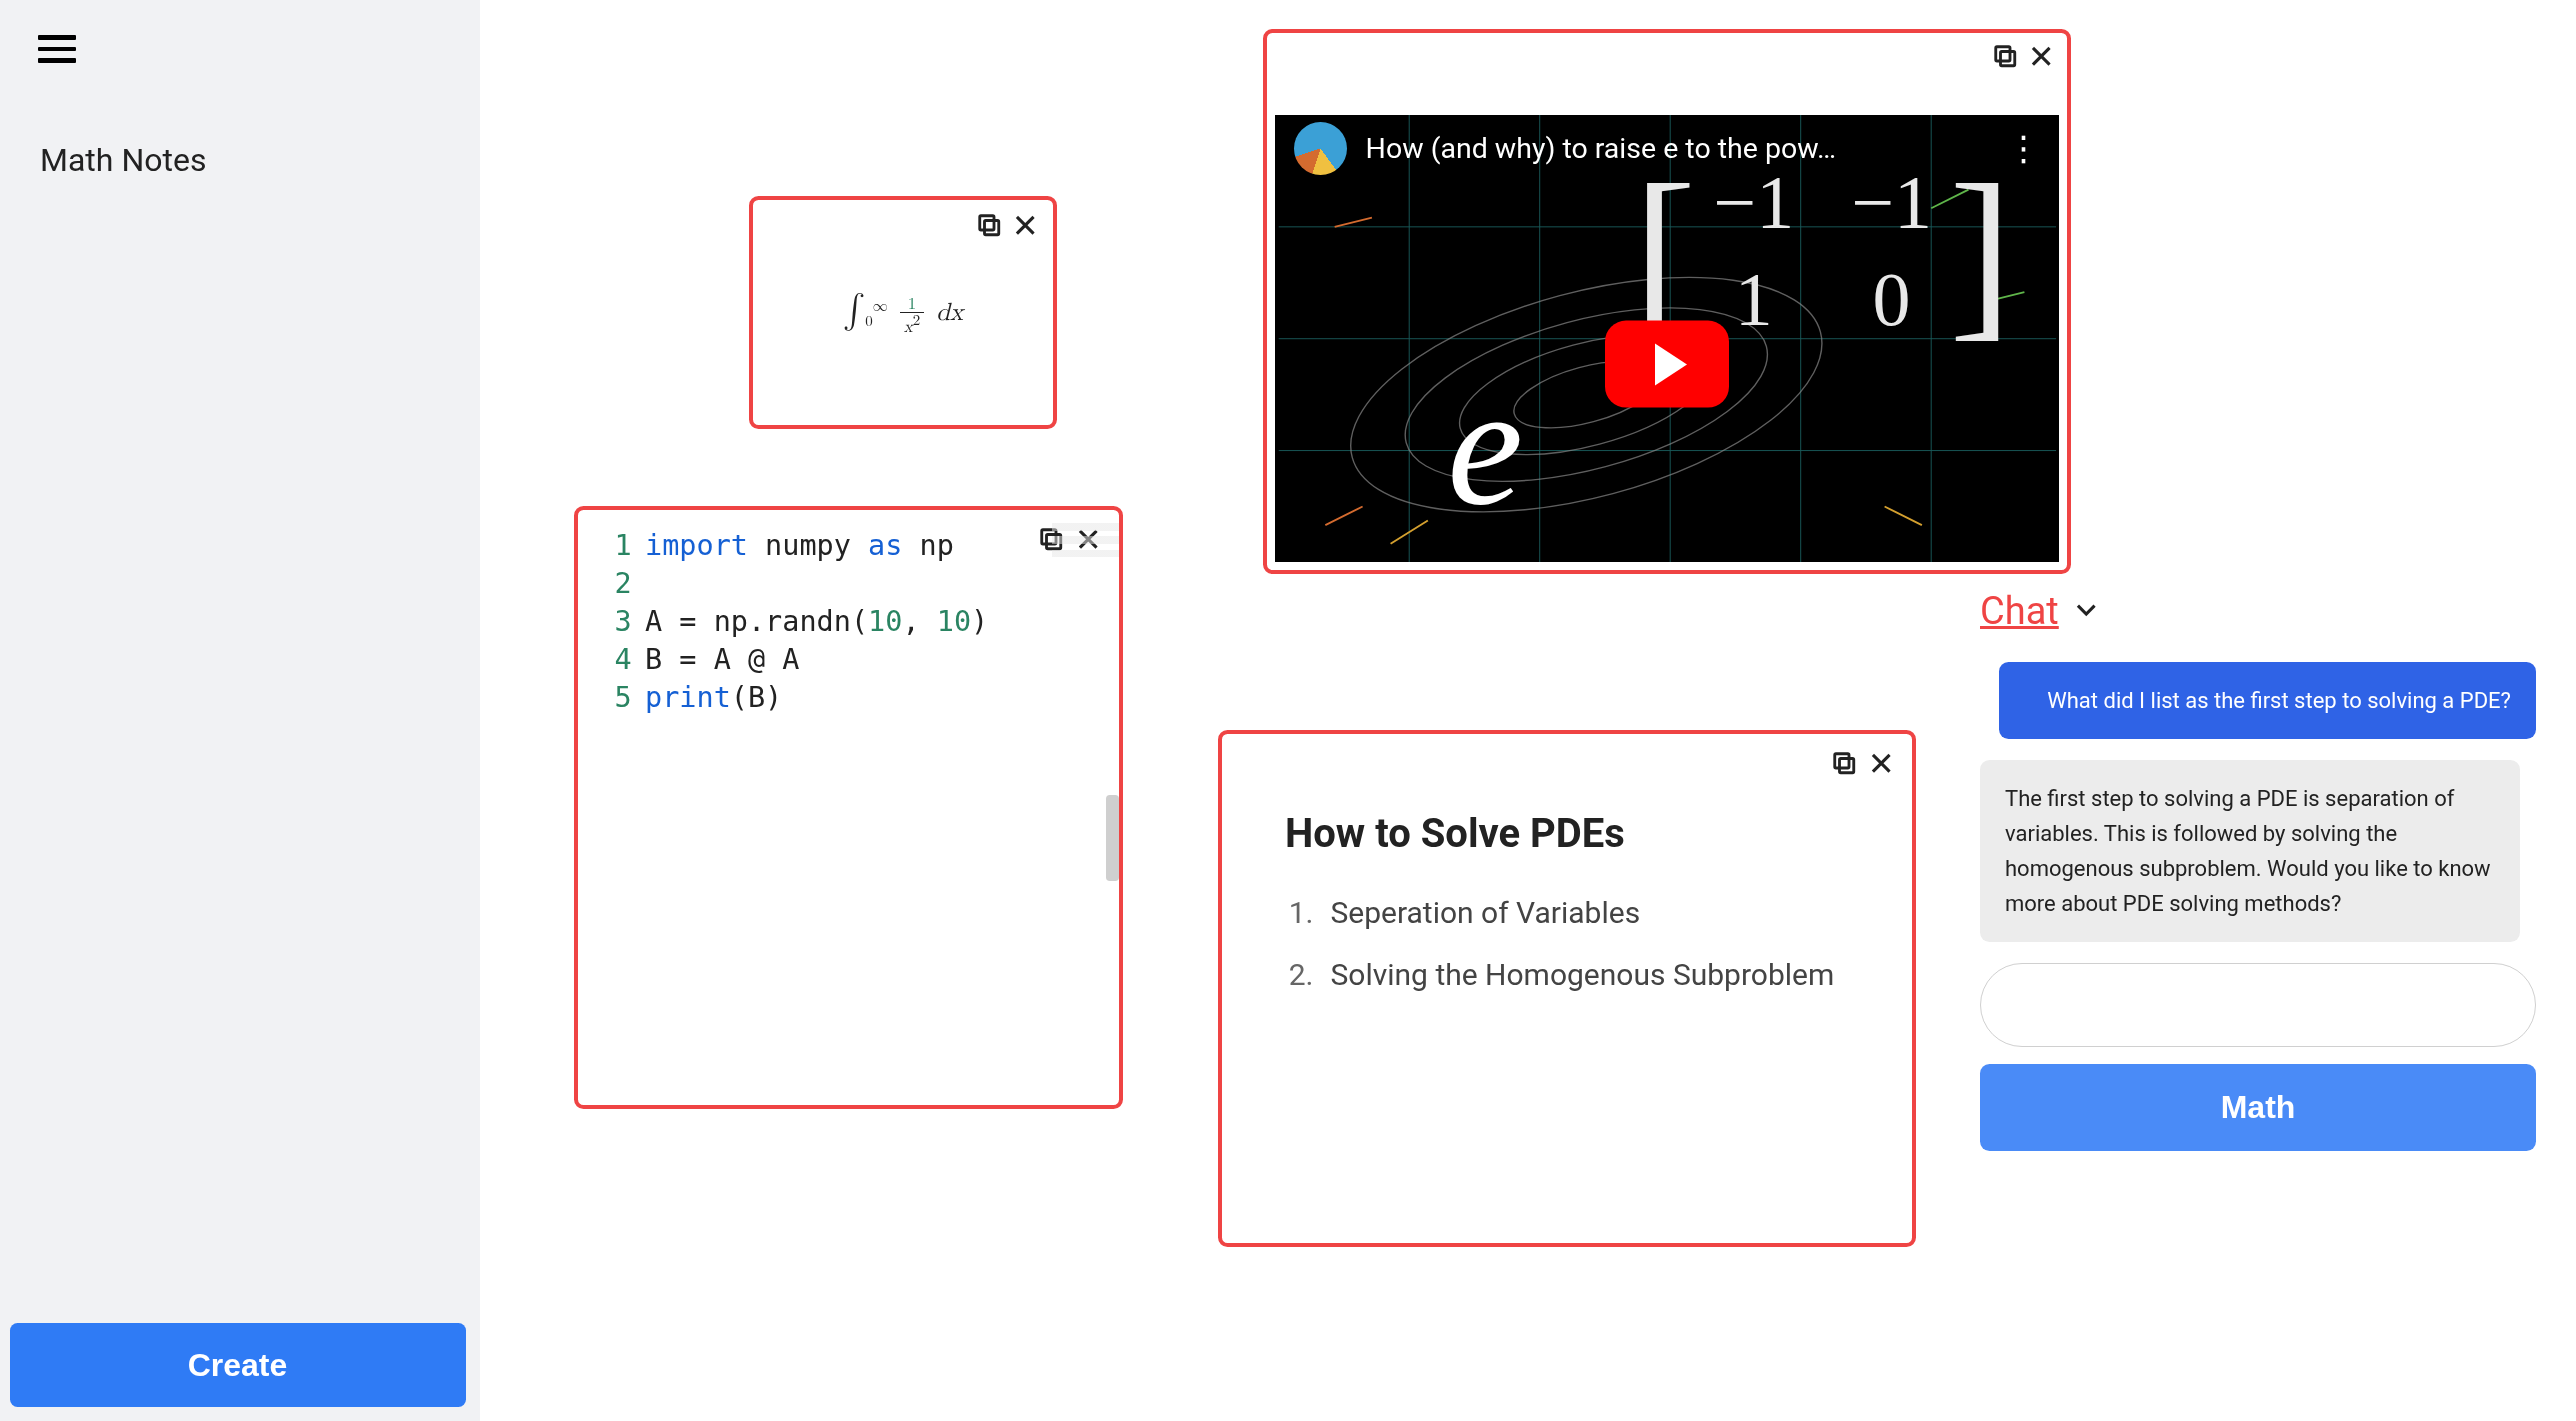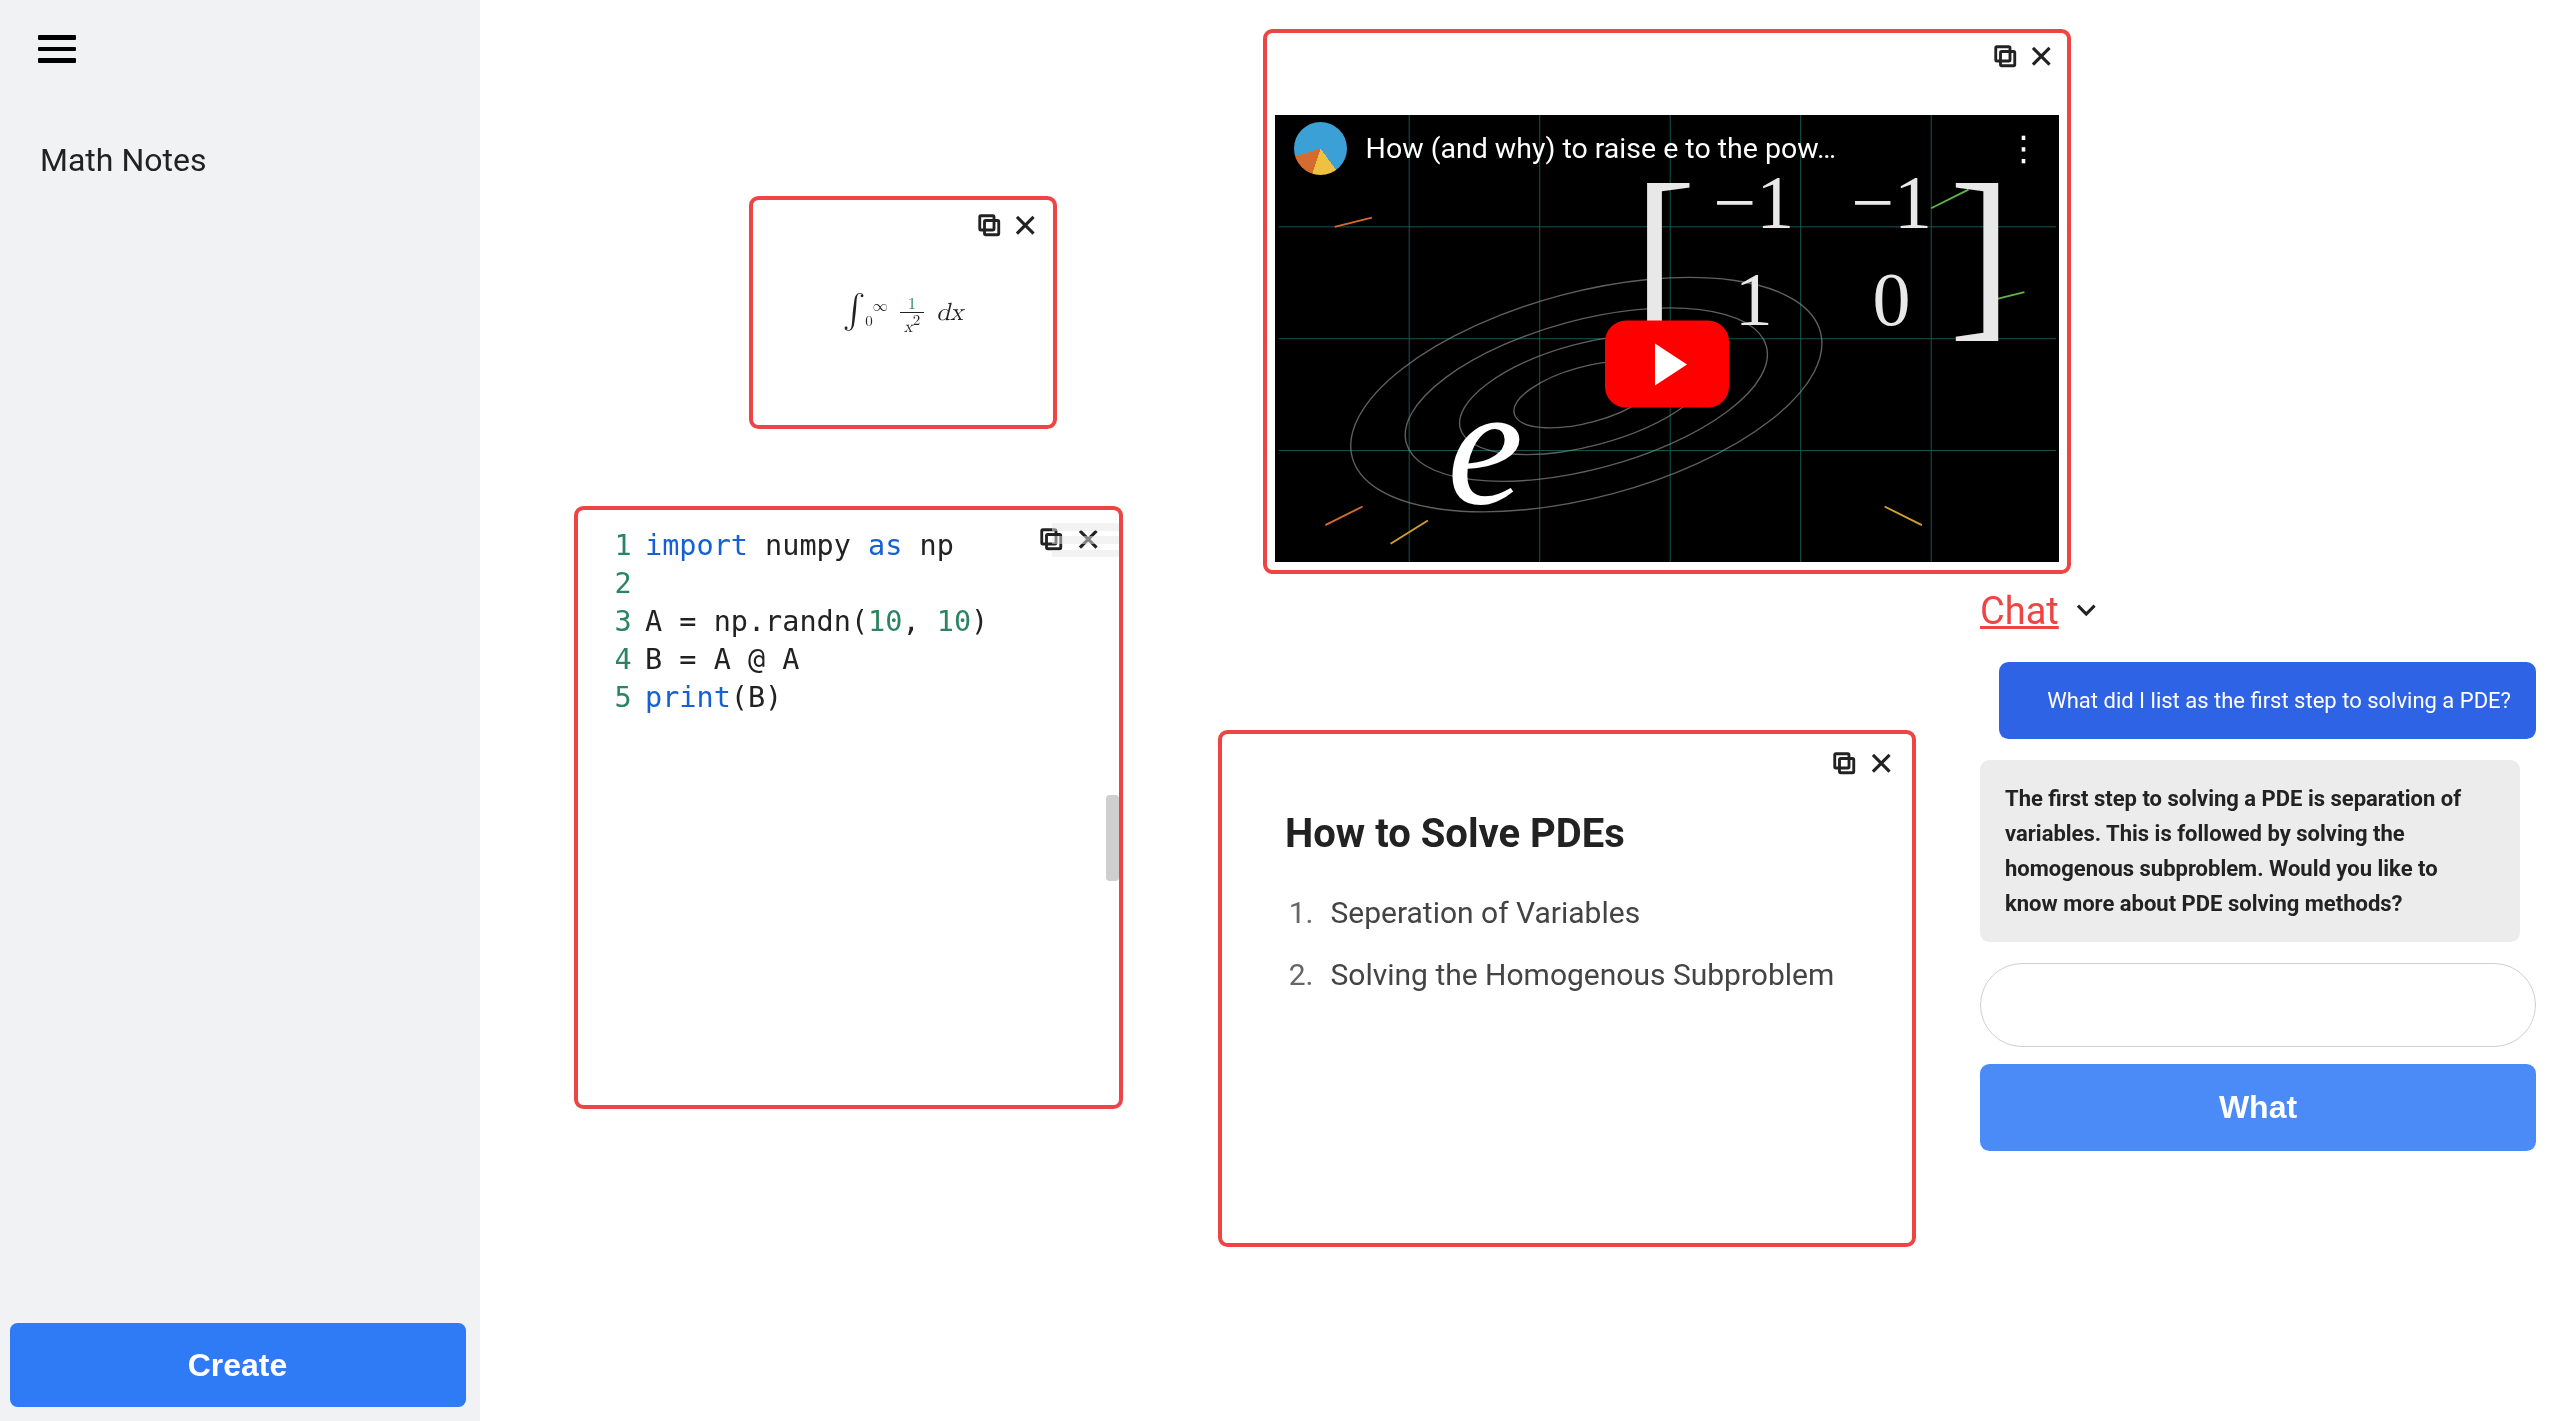--- a/index.html
+++ b/index.html
@@ -66,21 +66,21 @@
 .pde-list li { font-size: 30px; color: #444; margin-bottom: 27px; display: flex; gap: 17px; }
 .pde-list .n { color: #666; width: 28.5px; text-align: right; }
 
 
 .chat { position: absolute; right: 40px; top: 589px; width: 556px; }
 .chat-header { display: flex; align-items: center; gap: 13.3px; margin-bottom: 28.5px; cursor: pointer; }
 .chat-header .lbl { font-size: 38px; text-decoration: underline; color: #ef4444; }
 .chev svg { width: 28.5px; height: 28.5px; }
 .msg { border-radius: 9.5px; padding: 21px 25px; font-size: 22px; line-height: 1.6; margin-bottom: 21px; }
 .msg.user { background: #2f63e6; color: #fff; text-align: right; margin-left: 19px; }
-.msg.bot { background: #ececec; color: #222; margin-right: 16px; font-weight: bold; }
+.msg.bot { background: #ececec; color: #222; margin-right: 16px; }
 .chat-input { width: 100%; height: 84px; border: 1px solid #d0d0d0; border-radius: 42px; padding: 0 27px; font-size: 27px; margin-bottom: 17px; outline: none; }
 .send-btn { width: 100%; height: 87px; background: #4a8bf7; color: #fff; font-size: 32px; font-weight: 600; border: none; border-radius: 9.5px; cursor: pointer; }
 
 
 .eglyph { position: absolute; left: 22%; bottom: 4%; font-family: Georgia, serif; font-size: 171px; font-style: italic; color: #fff; z-index: 4; }
 .matrix { position: absolute; right: 6%; top: 10%; color: #e8e8e8; font-family: Georgia, serif; font-size: 76px; z-index: 4; display: flex; align-items: center; }
 .matrix .br { font-size: 190px; line-height: 0.8; font-weight: 100; }
 .matrix .cells { display: grid; grid-template-columns: auto auto; gap: 9.5px 57px; margin: 0 17px; }
 .matrix .cells span { text-align: center; }
 </style>
@@ -256,17 +256,17 @@
       <span class="lbl">Chat</span>
       <span class="chev">
         <svg viewBox="0 0 24 24" fill="none" stroke="#222" stroke-width="2.6">
             <polyline points="5 9 12 16 19 9"></polyline>
           </svg>
       </span>
     </div>
     <div class="msg user">What did I list as the first step to solving a PDE?</div>
     <div class="msg bot">The first step to solving a PDE is separation of variables. This is followed by solving the homogenous subproblem. Would you like to know more about PDE solving methods?</div>
     <input class="chat-input" value="" style="">
-    <button class="send-btn">What</button>
+    <button class="send-btn">Math</button>
   </div>
 
 </div>
 
 
 </body></html>

